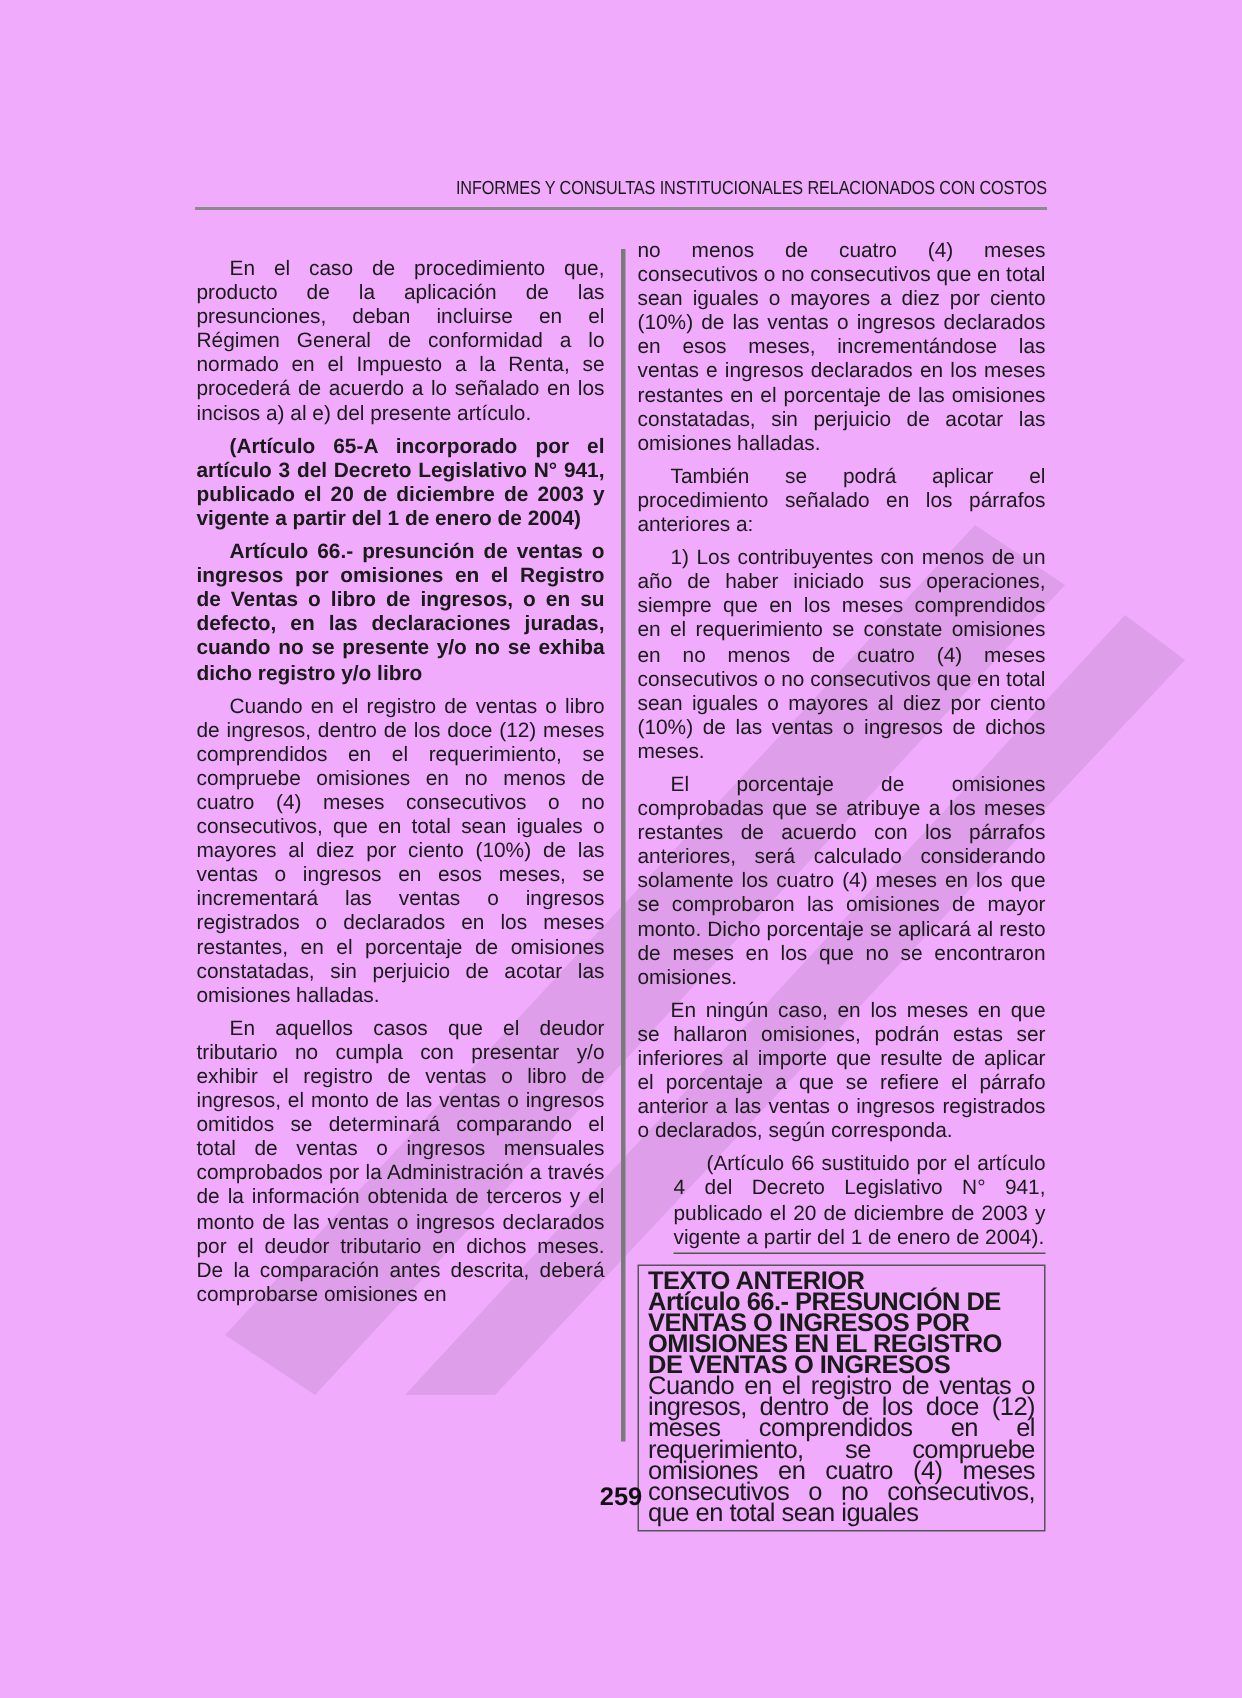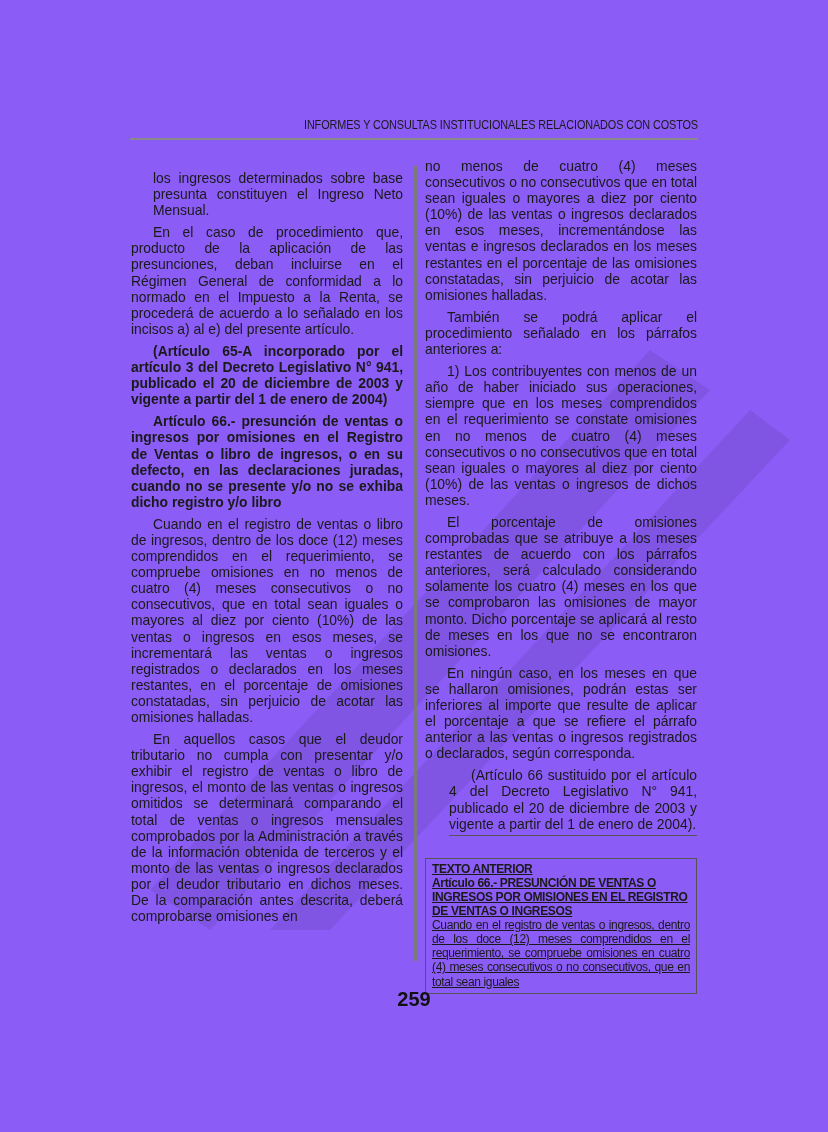--- a/index.html
+++ b/index.html
@@ -1,55 +1,54 @@
 <!DOCTYPE html>
 <html><head>
   <meta charset="utf-8">
   <style>
     html, body { margin: 0; padding: 0; background: #ffffff; }
     body { width: 828px; height: 1132px; position: relative; overflow: hidden; font-family: "Liberation Sans", sans-serif; color: #1a1a1a; }
-    .page { position: absolute; left: 0; top: 0; width: 828px; height: 1132px; background: #8b5cf6; }
+    .page { position: absolute; left: 0; top: 0; width: 828px; height: 1132px; background: #f0abfc; }
     .running-header { position: absolute; left: 130px; top: 118px; width: 568px; text-align: right; font-family: "Liberation Sans", sans-serif; font-size: 12.6px; letter-spacing: -0.1px; color: #1a1a1a; transform: scaleX(0.86); transform-origin: right top; white-space: nowrap; }
     .header-rule { position: absolute; left: 130px; top: 138px; width: 568px; height: 2px; background: #8a8a8a; }
     .col { position: absolute; top: 170px; font-size: 13.9px; line-height: 16.1px; text-align: justify; hyphens: manual; }
     .col-left { left: 131px; width: 272px; }
     .col-right { left: 425px; width: 272px; top: 158px; }
     .col-divider { position: absolute; left: 414px; top: 166px; width: 3px; height: 795px; background: #7a7a7a; }
     .col p { margin: 0 0 6px 0; text-indent: 22px; }
     .col p.noindent { text-indent: 0; }
     .col p.indented-block { padding-left: 22px; text-indent: 0; margin-bottom: 6px; }
     .col p.bold { font-weight: bold; }
     .col p.bold-heading { font-weight: bold; }
-    .prev-text-box { border: 1.5px solid #555; padding: 3px 6px 4px 6px; margin-top: 22px; font-size: 12px; line-height: 14.1px; transform-origin: left top; text-decoration: underline; }
+    .prev-text-box { border: 1.5px solid #555; padding: 3px 6px 4px 6px; margin-top: 7px; font-size: 17px; line-height: 14.1px; transform-origin: left top; }
     .prev-text-box .ptitle { font-weight: bold; display: block; }
     .prev-text-box .pheading { font-weight: bold; display: block; text-align: left; }
     .prev-text-box .pbody { display: block; text-align: justify; }
     .narrow { font-family: "Liberation Sans", sans-serif; letter-spacing: -0.35px; }
-    .page-number { position: absolute; left: 0; width: 828px; top: 988px; text-align: center; font-weight: bold; font-size: 20px; color: #111; }
+    .page-number { position: absolute; left: 0; width: 828px; top: 988px; text-align: center; font-weight: bold; font-size: 17px; color: #111; }
     .watermark { position: absolute; left: 150px; top: 330px; width: 700px; height: 600px; pointer-events: none; }
   </style>
 </head>
 <body>
 
 <div class="page">
 
   <div class="running-header">INFORMES Y CONSULTAS INSTITUCIONALES RELACIONADOS CON COSTOS</div>
   <div class="header-rule"></div>
 
   <svg class="watermark" viewBox="0 0 700 600" xmlns="http://www.w3.org/2000/svg">
     <g opacity="0.07" fill="#000">
       <polygon points="0,560 60,600 560,60 500,20"></polygon>
       <polygon points="120,600 180,600 640,110 600,80"></polygon>
     </g>
   </svg>
 
   <div class="col-divider"></div>
 
   <div class="col col-left">
-    <p class="indented-block">los ingresos determinados sobre base presunta constituyen el Ingreso Neto Mensual.</p>
     <p>En el caso de procedimiento que, producto de la aplicación de las presunciones, deban incluirse en el Régimen General de conformidad a lo normado en el Impuesto a la Renta, se procederá de acuerdo a lo señalado en los incisos a) al e) del presente artículo.</p>
     <p class="bold">(Artículo 65-A incorporado por el artículo 3 del Decreto Legislativo N° 941, publicado el 20 de diciembre de 2003 y vigente a partir del 1 de enero de 2004)</p>
     <p class="bold-heading">Artículo 66.- presunción de ventas o ingresos por omisiones en el Registro de Ventas o libro de ingresos, o en su defecto, en las declaraciones juradas, cuando no se presente y/o no se exhiba dicho registro y/o libro</p>
     <p>Cuando en el registro de ventas o libro de ingresos, dentro de los doce (12) meses comprendidos en el requerimiento, se compruebe omisiones en no menos de cuatro (4) meses consecutivos o no consecutivos, que en total sean iguales o mayores al diez por ciento (10%) de las ventas o ingresos en esos meses, se incrementará las ventas o ingresos registrados o declarados en los meses restantes, en el porcentaje de omisiones constatadas, sin perjuicio de acotar las omisiones halladas.</p>
     <p>En aquellos casos que el deudor tributario no cumpla con presentar y/o exhibir el registro de ventas o libro de ingresos, el monto de las ventas o ingresos omitidos se determinará comparando el total de ventas o ingresos mensuales comprobados por la Administración a través de la información obtenida de terceros y el monto de las ventas o ingresos declarados por el deudor tributario en dichos meses. De la comparación antes descrita, deberá comprobarse omisiones en</p>
   </div>
 
   <div class="col col-right">
     <p class="noindent">no menos de cuatro (4) meses consecutivos o no consecutivos que en total sean iguales o mayores a diez por ciento (10%) de las ventas o ingresos declarados en esos meses, incrementándose las ventas e ingresos declarados en los meses restantes en el porcentaje de las omisiones constatadas, sin perjuicio de acotar las omisiones halladas.</p>
     <p>También se podrá aplicar el procedimiento señalado en los párrafos anteriores a:</p>

